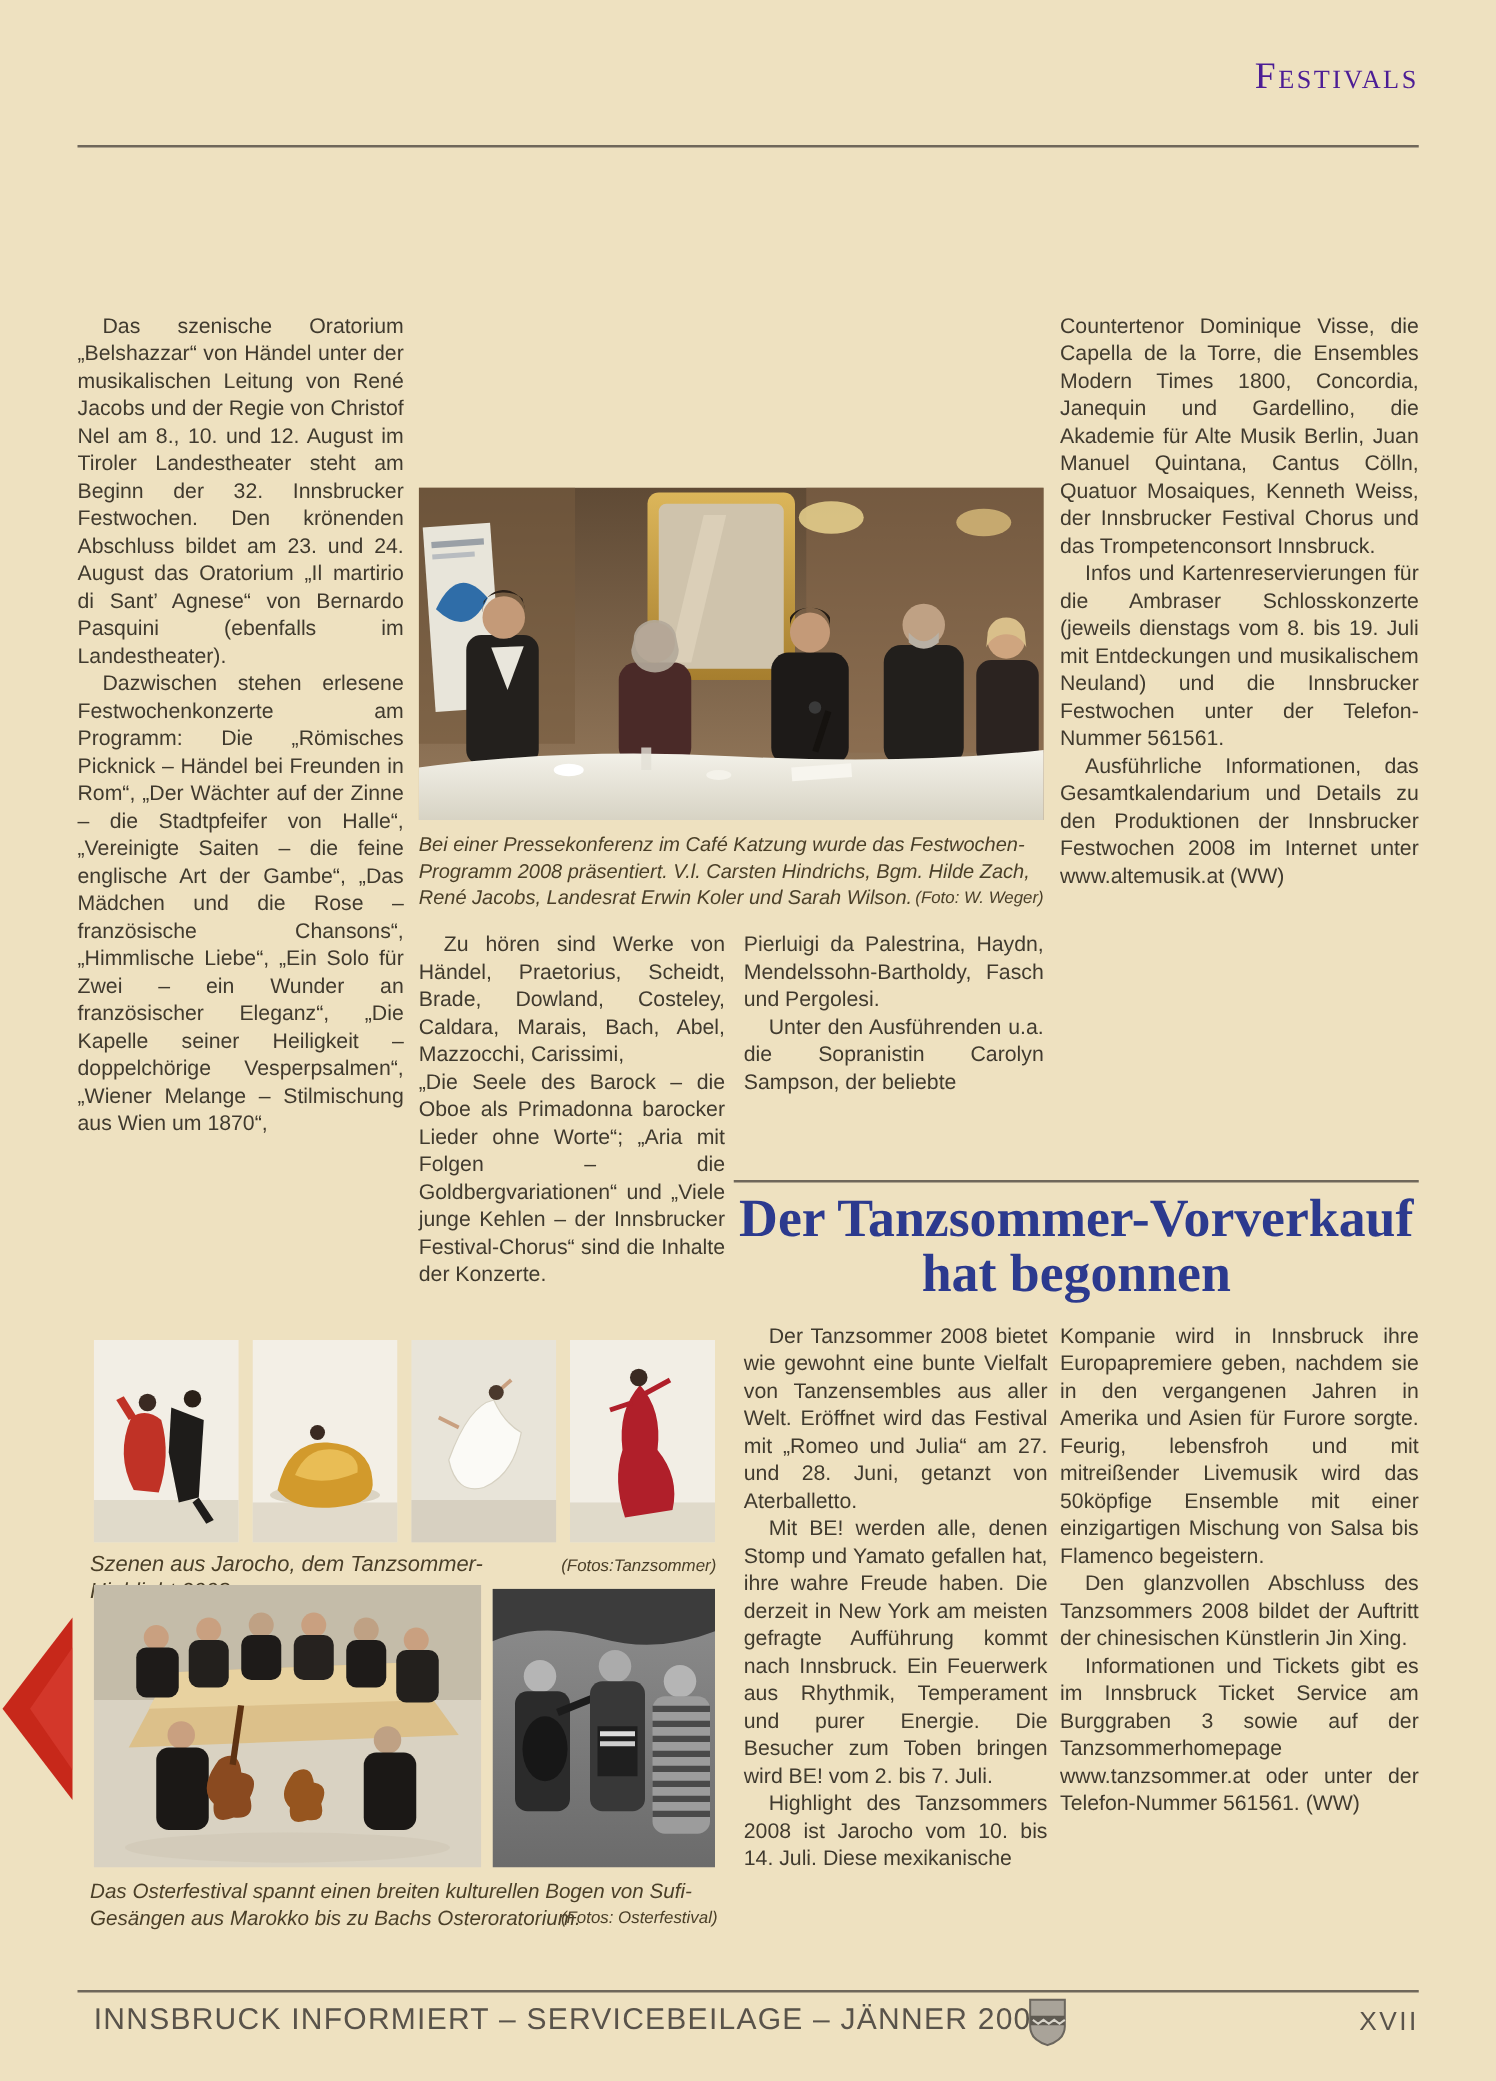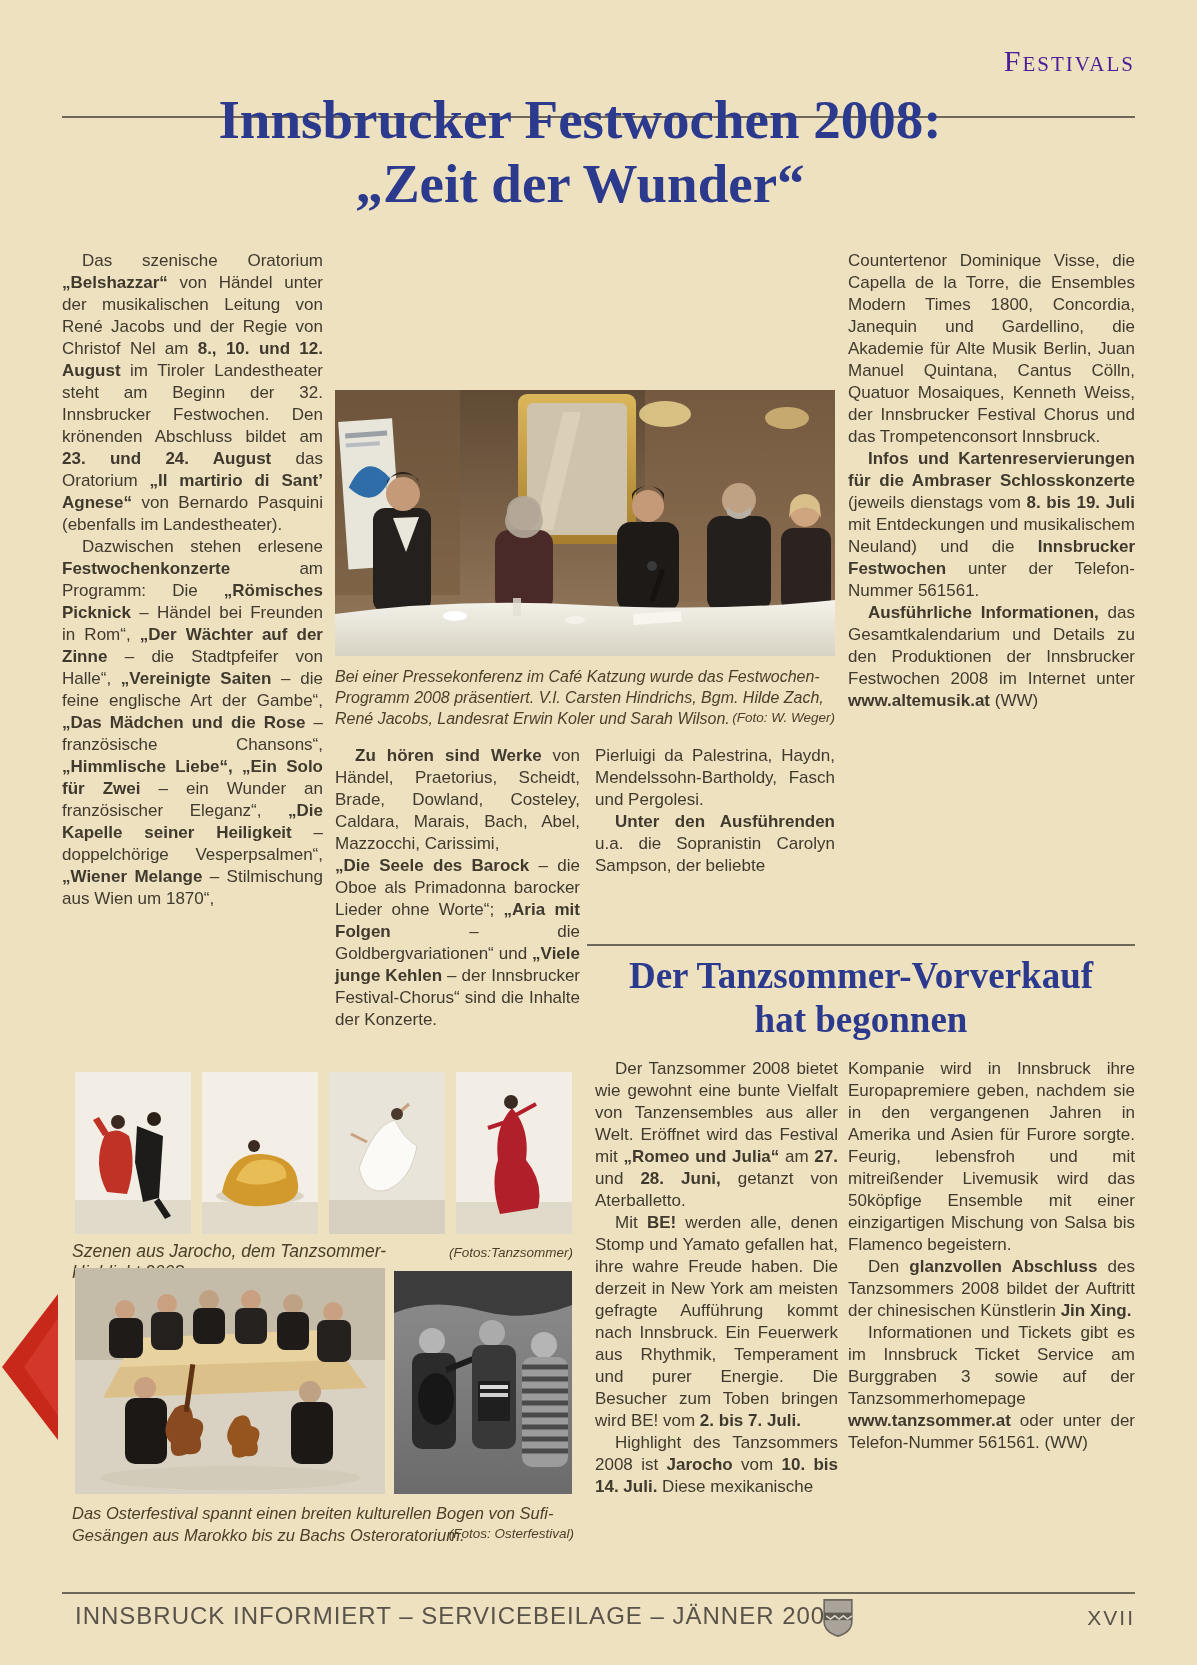--- a/index.html
+++ b/index.html
@@ -13,21 +13,21 @@
   
   .festivals-label{position:absolute;top:44px;right:62px;font-family:"Liberation Serif",serif;
         font-variant:small-caps;font-size:30px;letter-spacing:2px;color:#4c1d95;}
   .main-title{position:absolute;left:60px;top:88px;width:1040px;margin:0;text-align:center;
         font-family:"Liberation Serif",serif;font-weight:700;color:#2c3a8e;font-size:55px;line-height:64px;}
   .main-title span{display:block;}
   
   .col{position:absolute;}
   .p{margin:0;text-align:justify;font-size:17px;line-height:22px;hyphens:auto;-webkit-hyphens:auto;}
   .ind{text-indent:20px;}
-  .b{font-weight:700;}
+  .b{font-weight:400;}
   .col-left{left:62px;top:250px;width:261px;}
   .col-midleft{left:335px;top:745px;width:245px;}
   .col-midright{left:595px;top:745px;width:240px;}
   .col-right{left:848px;top:250px;width:287px;}
   .col-tanzleft{left:595px;top:1058px;width:243px;}
   .col-tanzright{left:848px;top:1058px;width:287px;}
   .intro{position:absolute;left:335px;top:250px;width:500px;text-align:center;
         font-weight:700;font-size:20px;line-height:27px;}
   
   .photo{position:absolute;}
@@ -42,44 +42,40 @@
   .caption{font-style:italic;color:#4a3f28;}
   .press-caption{position:absolute;left:335px;top:666px;width:500px;font-size:16px;line-height:21px;}
   .abs-credit{position:absolute;right:0;bottom:1px;font-size:13.5px;}
   .dancers-caption{position:absolute;left:72px;top:1241px;width:501px;display:flex;
         justify-content:space-between;align-items:baseline;}
   .cap-text{font-size:17.5px;}
   .cap-credit{font-size:13.5px;}
   .oster-caption{position:absolute;left:72px;top:1502px;width:502px;font-size:16.5px;line-height:22px;}
   
   .tanz-title{position:absolute;left:587px;top:954px;width:548px;margin:0;text-align:center;
-        font-family:"Liberation Serif",serif;font-weight:700;color:#2c3a8e;font-size:37px;line-height:44px;}
+        font-family:"Liberation Serif",serif;font-weight:700;color:#2c3a8e;font-size:43px;line-height:44px;}
   .tanz-title span{display:block;}
   
   .red-arrow{position:absolute;left:0;top:1292px;width:60px;height:150px;}
   .red-arrow svg{width:100%;height:100%;display:block;}
   
   .footer-text{position:absolute;left:75px;top:1602px;font-size:24px;letter-spacing:1px;color:#59534a;}
   .crest{position:absolute;left:822px;top:1597px;width:32px;height:42px;}
   .crest svg{width:100%;height:100%;display:block;}
   .page-number{position:absolute;right:62px;top:1606px;font-family:Liberation Sans, sans-serif;
         font-size:21px;letter-spacing:2px;color:#59534a;}
 </style>
 </head>
 <body>
 
 <div class="page">
 
   <div class="festivals-label">Festivals</div>
   <div class="rule header-rule"></div>
 
-  <h1 class="main-title">
-    <span>Innsbrucker Festwochen 2008:</span>
-    <span>„Zeit der Wunder“</span>
-  </h1>
 
   <div class="col col-left">
     <p class="p ind"><span>Das szenische Oratorium </span><span class="b">„Belshazzar“</span><span> von Händel unter der musikalischen Leitung von René Jacobs und der Regie von Christof Nel am </span><span class="b">8., 10. und 12. August</span><span> im Tiroler Landestheater steht am Beginn der 32. Innsbrucker Festwochen. Den krönenden Abschluss bildet am </span><span class="b">23. und 24. August</span><span> das Oratorium </span><span class="b">„Il martirio di Sant’ Agnese“</span><span> von Bernardo Pasquini (ebenfalls im Landestheater).</span></p>
     <p class="p ind"><span>Dazwischen stehen erlesene </span><span class="b">Festwochenkonzerte</span><span> am Programm: Die </span><span class="b">„Römisches Picknick</span><span> – Händel bei Freunden in Rom“, </span><span class="b">„Der Wächter auf der Zinne</span><span> – die Stadtpfeifer von Halle“, </span><span class="b">„Vereinigte Saiten</span><span> – die feine englische Art der Gambe“, </span><span class="b">„Das Mädchen und die Rose</span><span> – französische Chansons“, </span><span class="b">„Himmlische Liebe“, „Ein Solo für Zwei</span><span> – ein Wunder an französischer Eleganz“, </span><span class="b">„Die Kapelle seiner Heiligkeit</span><span> – doppelchörige Vesperpsalmen“, </span><span class="b">„Wiener Melange</span><span> – Stilmischung aus Wien um 1870“,</span></p>
   </div>
 
 
   <div class="photo press-photo">
     <svg viewBox="0 0 500 266" preserveAspectRatio="none">
       <defs>

